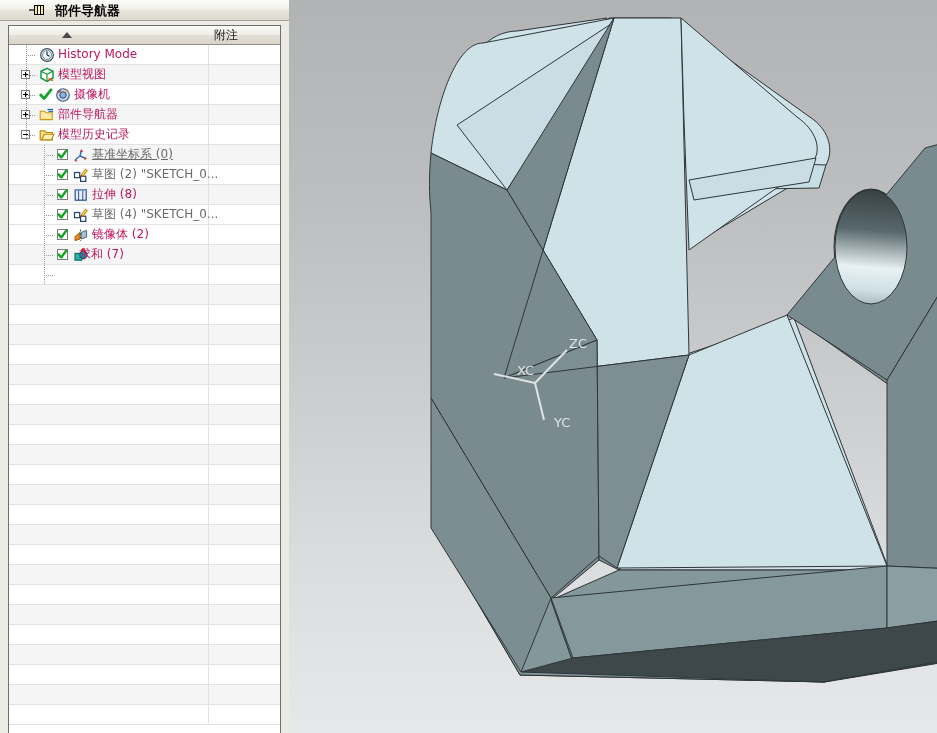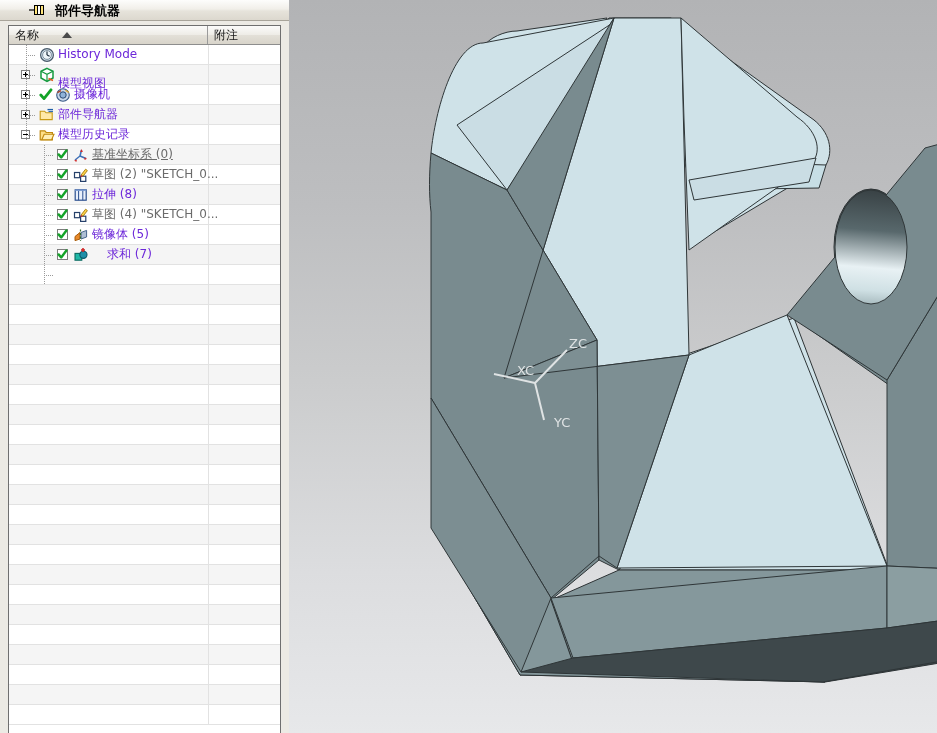--- a/index.html
+++ b/index.html
@@ -118,21 +118,21 @@
   }
   .row.alt { background: #f5f5f5; }
   .row .vsep {
     position: absolute;
     left: 199px; top: 0;
     width: 1px; height: 19px;
     background: #e2e2e2;
   }
   .lbl {
     font-size: 12px;
-    color: #6d28d9;
+    color: #be185d;
     vertical-align: middle;
   }
   .lbl.dim { color: #6b6b6b; }
 
   
   .guide {
     position: absolute;
     background-image: linear-gradient(to bottom,#9a9a9a 50%,rgba(0,0,0,0) 0%);
     background-size: 1px 2px;
     background-repeat: repeat-y;
@@ -206,21 +206,20 @@
           <rect x="5.5" y="2.5" width="9" height="9" fill="#ffe47a" stroke="#000" stroke-width="1"></rect>
           <rect x="8.5" y="2.5" width="3" height="9" fill="#ffffff" stroke="#000" stroke-width="1"></rect>
         </svg>
       </div>
       <div id="panel-title">部件导航器</div>
     </div>
 
     <div id="tree-wrap">
 
       <div id="tree-header">
-        <div class="col-head" id="col-name">名称</div>
         <div id="sort-arrow"></div>
         <div class="col-head" id="col-note">附注</div>
       </div>
 
       <div id="rows">
           <div class="row">
             <div class="vsep"></div>
             <div class="ico" style="left:30px;top:2px;width:16px;height:16px;"><svg width="16" height="16" viewBox="0 0 16 16">
                 <circle cx="8" cy="8" r="6.4" fill="#cfe0ea" stroke="#4a5a6a" stroke-width="1.2"></circle>
                 <circle cx="8" cy="8" r="4.4" fill="#eef5f9" stroke="#6a7a8a" stroke-width="0.8"></circle>
@@ -231,21 +230,21 @@
           </div>
           <div class="row alt">
             <div class="vsep"></div>
             <div class="exp plus" style="left:12px;top:5px;"></div>
             <div class="ico" style="left:30px;top:2px;width:16px;height:16px;"><svg width="16" height="16" viewBox="0 0 16 16">
                 <path d="M8 1.3 L14 4.3 L14 11 L8 14.3 L2 11 L2 4.3 Z" fill="#ffffff" stroke="#159a3e" stroke-width="1.5"></path>
                 <path d="M2 4.3 L8 7.4 L14 4.3" fill="none" stroke="#159a3e" stroke-width="1.2"></path>
                 <line x1="8" y1="7.4" x2="8" y2="14.3" stroke="#159a3e" stroke-width="1.2"></line>
                 <path d="M9.5 11.5 L14 13.5" stroke="#e05a20" stroke-width="1.4"></path>
               </svg></div>
-            <span class="lbl" style="position:absolute;left:49px;top:9px;line-height:19px;">模型视图</span>
+            <span class="lbl" style="position:absolute;left:49px;top:0;line-height:19px;">模型视图</span>
           </div>
           <div class="row">
             <div class="vsep"></div>
             <div class="exp plus" style="left:12px;top:5px;"></div>
             <div style="position:absolute;left:30px;top:3px;width:14px;height:14px;"><svg width="14" height="14" viewBox="0 0 14 14">
                 <path d="M1.8 7 L5 10.6 L12 1.8" fill="none" stroke="#13a328" stroke-width="2.8" stroke-linecap="round" stroke-linejoin="round"></path>
               </svg></div>
             <div class="ico" style="left:46px;top:2px;width:16px;height:16px;"><svg width="16" height="16" viewBox="0 0 16 16">
                 <circle cx="8" cy="8" r="6.3" fill="#c9d8ea" stroke="#3a5a86" stroke-width="1.1"></circle>
                 <circle cx="8" cy="8" r="3.2" fill="#8fb2d8" stroke="#2d4a72" stroke-width="1"></circle>
@@ -340,36 +339,36 @@
             <div class="chk" style="left:48px;top:4px;">
               <svg width="11" height="11" viewBox="0 0 11 11" style="position:absolute;left:-1px;top:-1px;">
                 <path d="M1.6 5.4 L4.2 8.4 L9.4 1.6" fill="none" stroke="#13a328" stroke-width="2.4" stroke-linecap="round" stroke-linejoin="round"></path>
               </svg>
             </div>
             <div class="ico" style="left:64px;top:2px;width:16px;height:16px;"><svg width="16" height="16" viewBox="0 0 16 16">
                 <path d="M2 9.5 L7 5.5 L7 12 L2 13.6 Z" fill="#e88a2a" stroke="#a85a08" stroke-width="1"></path>
                 <path d="M8 5.5 L13.6 3.4 L13.6 10 L8 12 Z" fill="#aebfd4" stroke="#46648c" stroke-width="1"></path>
                 <line x1="7.5" y1="2.4" x2="7.5" y2="14" stroke="#2d6a2d" stroke-width="1.2" stroke-dasharray="2,1.6"></line>
               </svg></div>
-            <span class="lbl" style="position:absolute;left:83px;top:0;line-height:19px;">镜像体 (5)</span>
+            <span class="lbl" style="position:absolute;left:83px;top:0;line-height:19px;">镜像体 (2)</span>
           </div>
           <div class="row alt">
             <div class="vsep"></div>
             <div class="chk" style="left:48px;top:4px;">
               <svg width="11" height="11" viewBox="0 0 11 11" style="position:absolute;left:-1px;top:-1px;">
                 <path d="M1.6 5.4 L4.2 8.4 L9.4 1.6" fill="none" stroke="#13a328" stroke-width="2.4" stroke-linecap="round" stroke-linejoin="round"></path>
               </svg>
             </div>
             <div class="ico" style="left:64px;top:2px;width:16px;height:16px;"><svg width="16" height="16" viewBox="0 0 16 16">
                 <rect x="2" y="6.4" width="6.8" height="6.8" fill="#1fb7a6" stroke="#0b6a60" stroke-width="1.1"></rect>
                 <circle cx="10.4" cy="7.8" r="3.6" fill="#1f8fa8" stroke="#0b5a6a" stroke-width="1.1"></circle>
                 <line x1="10" y1="1" x2="10" y2="5" stroke="#d02a2a" stroke-width="1.6"></line>
                 <line x1="8" y1="3" x2="12" y2="3" stroke="#d02a2a" stroke-width="1.6"></line>
               </svg></div>
-            <span class="lbl" style="position:absolute;left:98px;top:0;line-height:19px;">求和 (7)</span>
+            <span class="lbl" style="position:absolute;left:70px;top:0;line-height:19px;">求和 (7)</span>
           </div>
           <div class="row">
             <div class="vsep"></div>
           </div>
           <div class="row alt">
             <div class="vsep"></div>
           </div>
           <div class="row">
             <div class="vsep"></div>
           </div>

